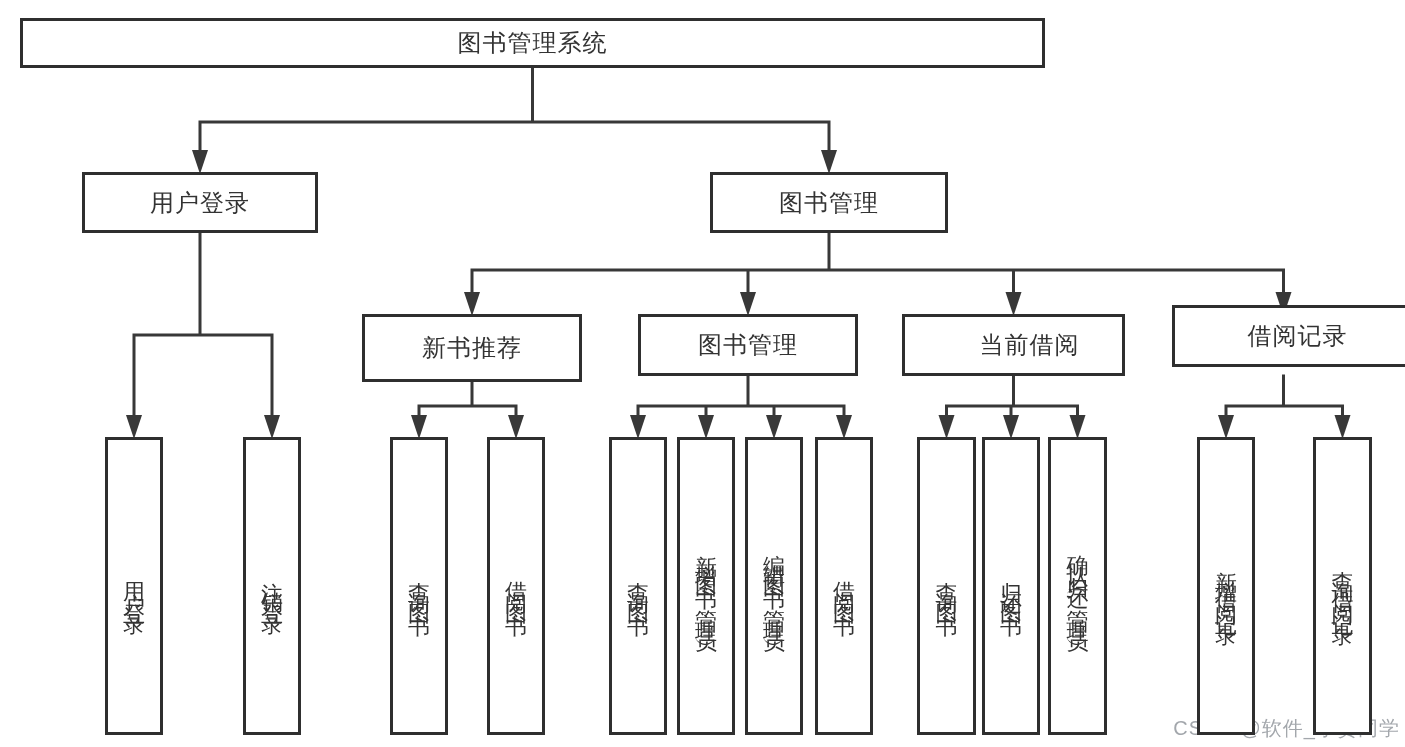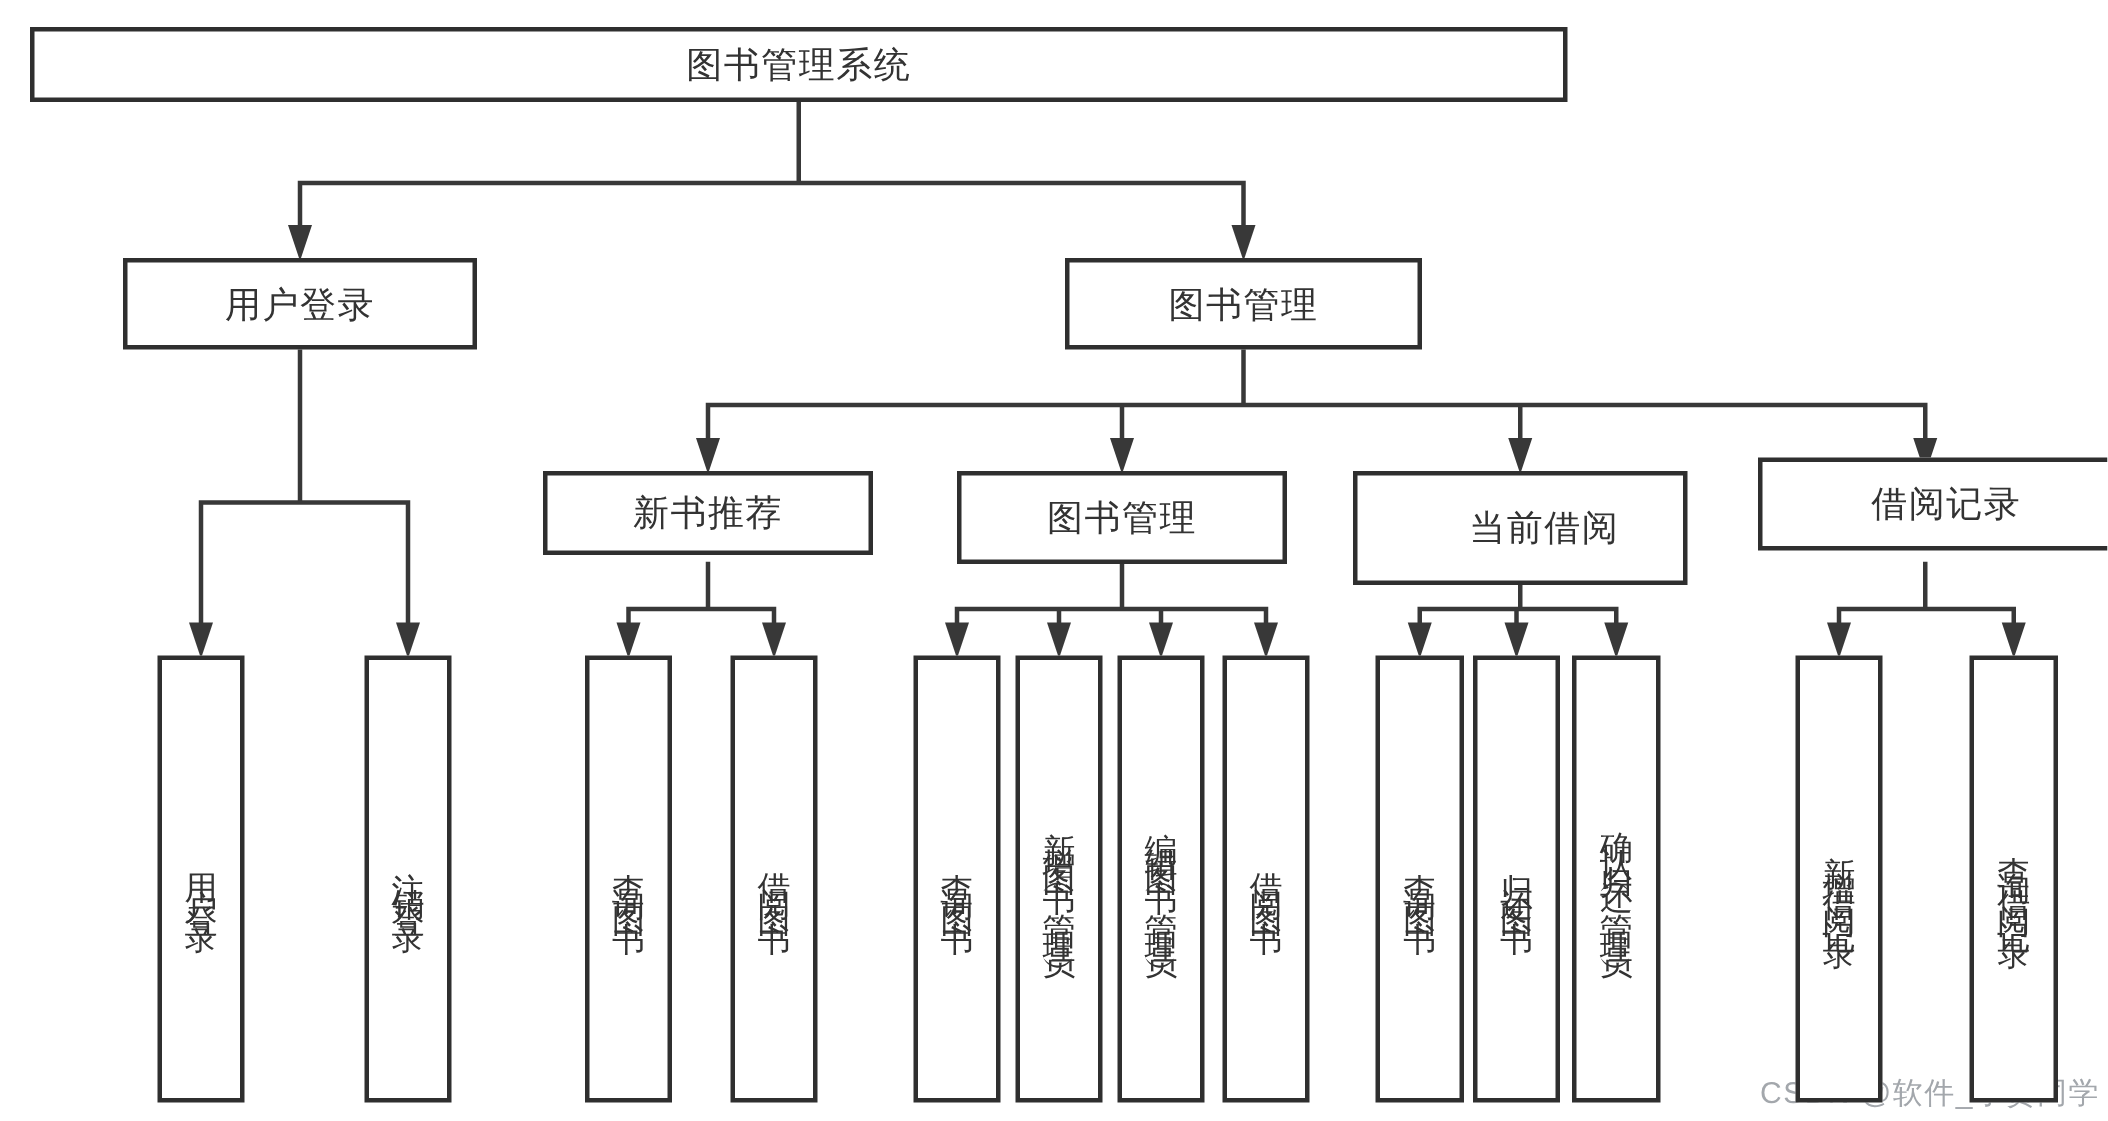--- a/index.html
+++ b/index.html
@@ -84,27 +84,27 @@
   <div class="watermark">CSDN @软件_小贺同学</div>
 <div class="node h" style="left: 20px; top: 18px; width: 1025px; height: 50px;">
       <span class="label">图书管理系统</span>
     </div>
     <div class="node h" style="left: 82px; top: 172px; width: 236px; height: 61px;">
       <span class="label">用户登录</span>
     </div>
     <div class="node h" style="left: 710px; top: 172px; width: 238px; height: 61px;">
       <span class="label">图书管理</span>
     </div>
-    <div class="node h" style="left: 362px; top: 314px; width: 220px; height: 56px;">
+    <div class="node h" style="left: 362px; top: 314px; width: 220px; height: 68px;">
       <span class="label">新书推荐</span>
     </div>
     <div class="node h" style="left: 638px; top: 314px; width: 220px; height: 62px;">
       <span class="label">图书管理</span>
     </div>
-    <div class="node h" style="left: 902px; top: 314px; width: 223px; height: 76px; padding-left: 32px;">
+    <div class="node h" style="left: 902px; top: 314px; width: 223px; height: 62px; padding-left: 32px;">
       <span class="label">当前借阅</span>
     </div>
     <div class="node h" style="left: 1172px; top: 305px; width: 251px; height: 62px;">
       <span class="label">借阅记录</span>
     </div>
     <div class="node v" style="left: 105px; top: 437px; width: 58px; height: 298px;">
       <span class="label">用户登录</span>
     </div>
     <div class="node v" style="left: 243px; top: 437px; width: 58px; height: 298px;">
       <span class="label">注销登录</span>

